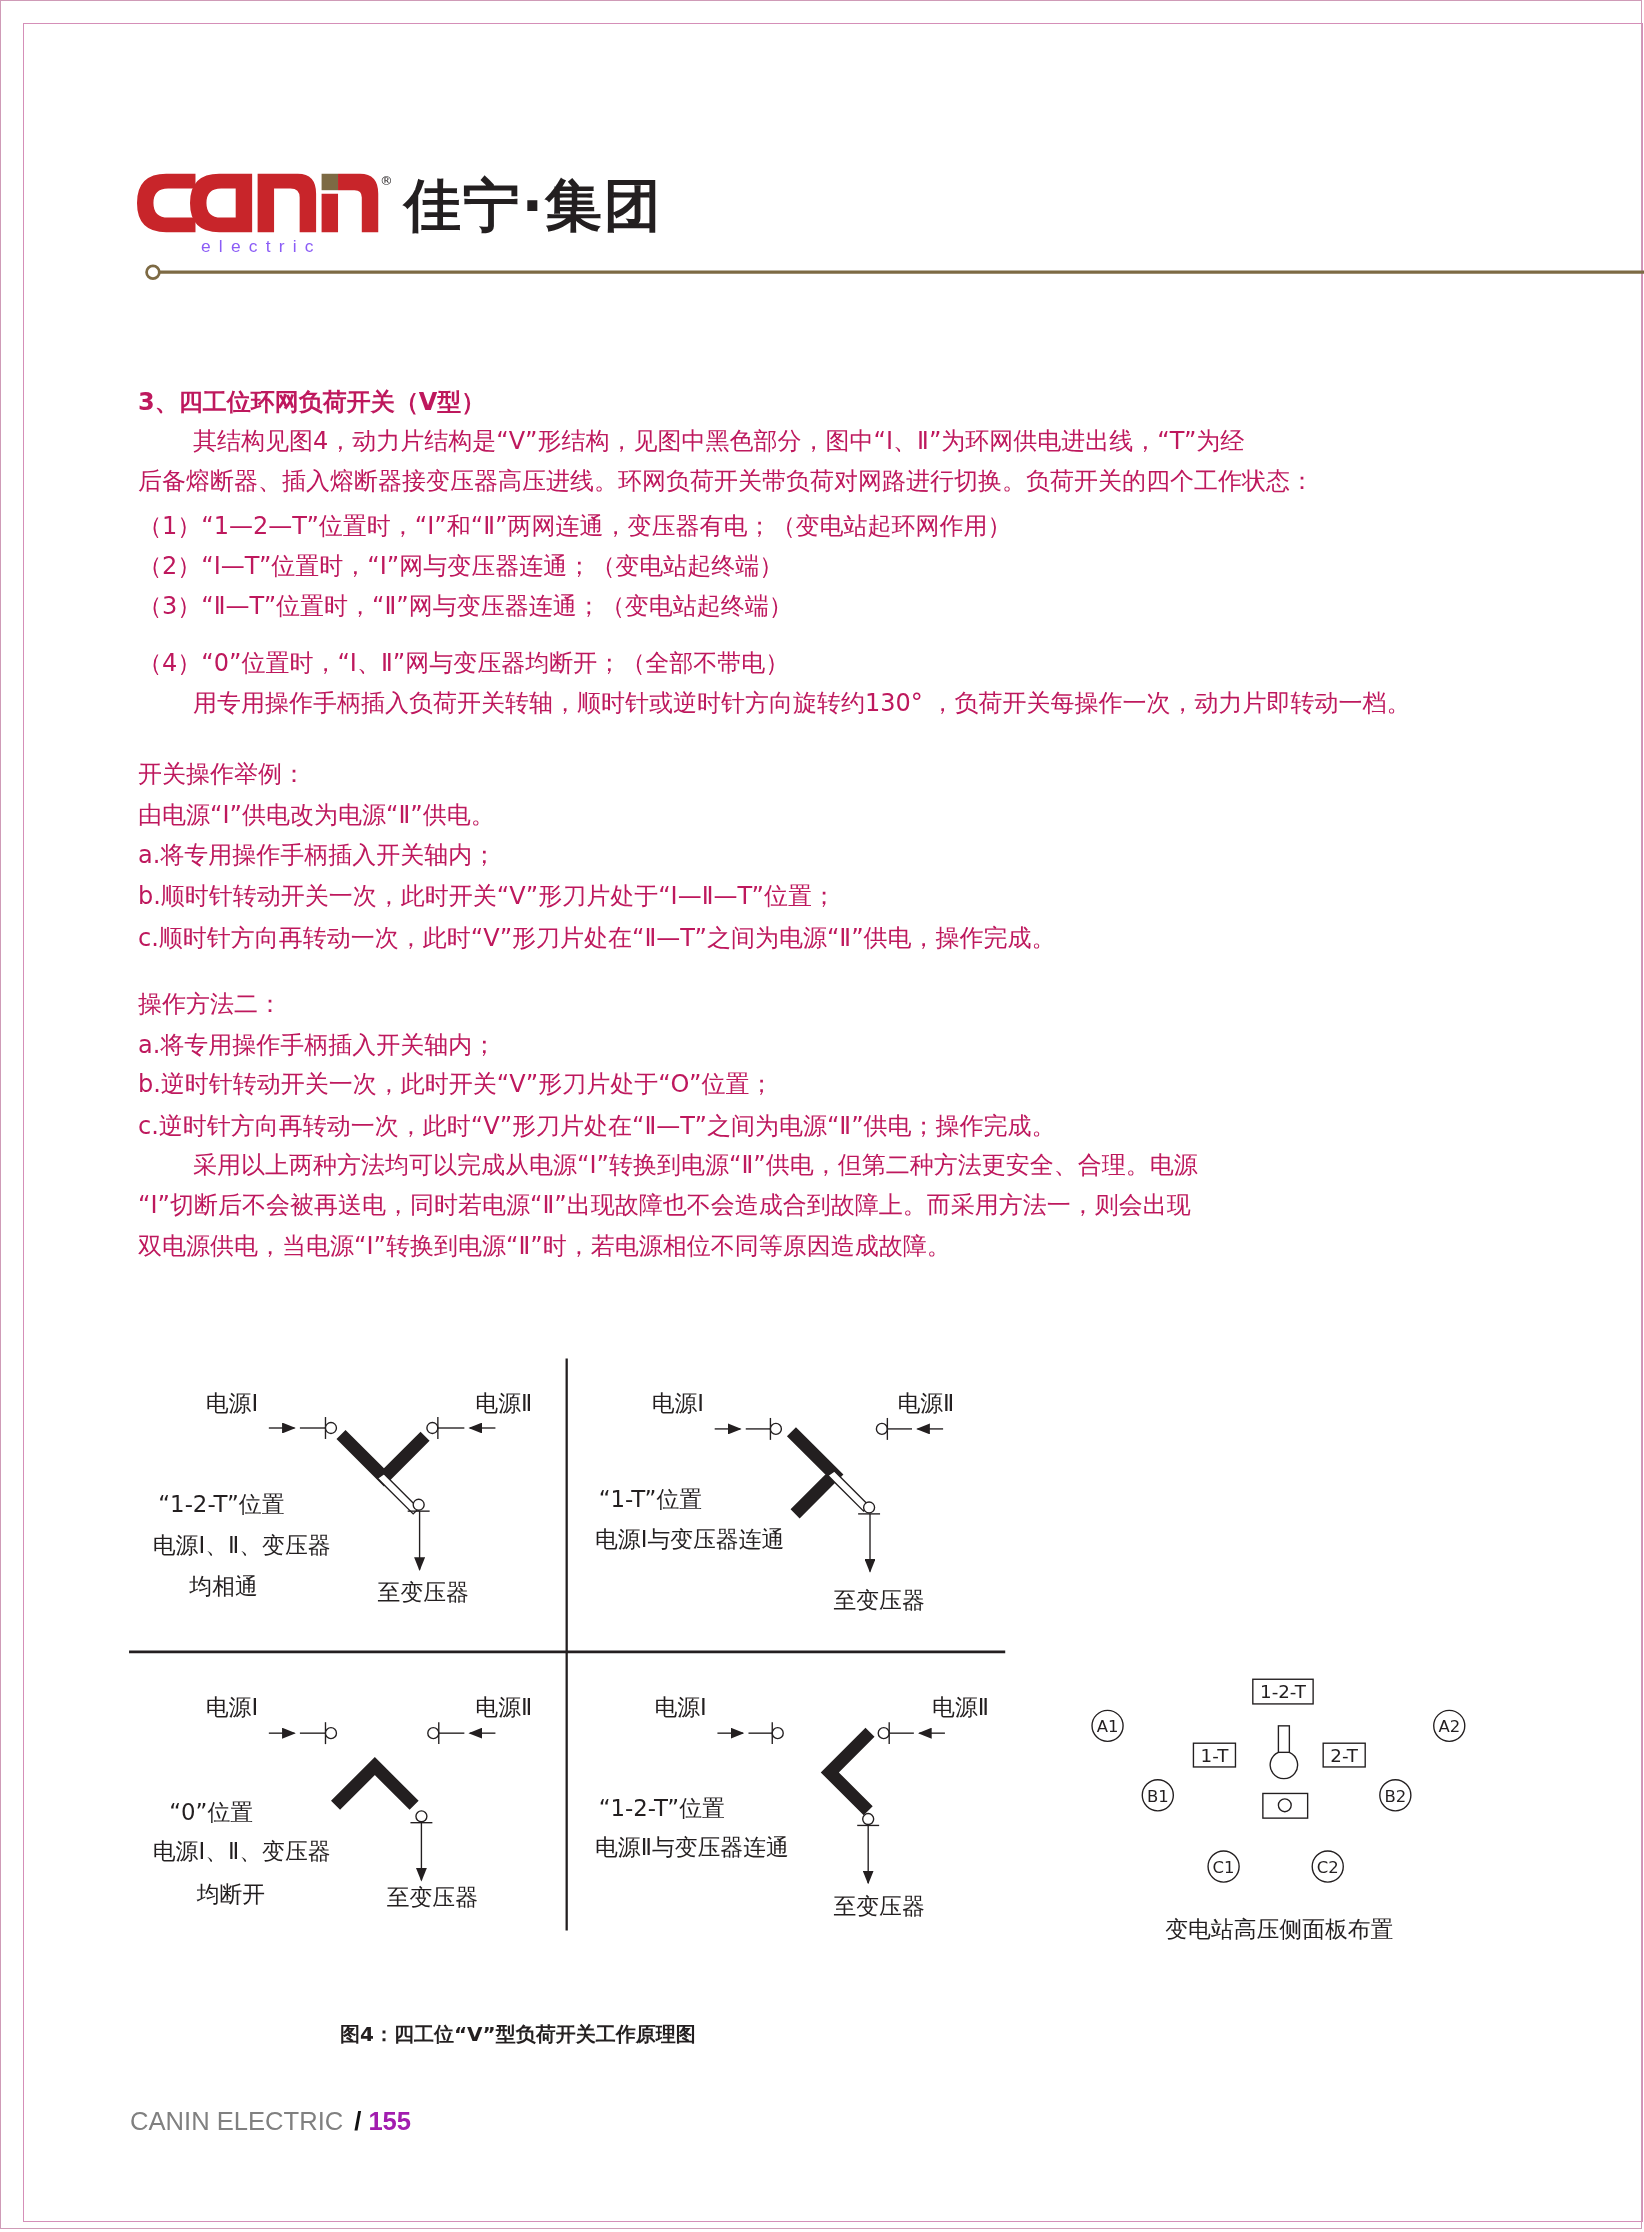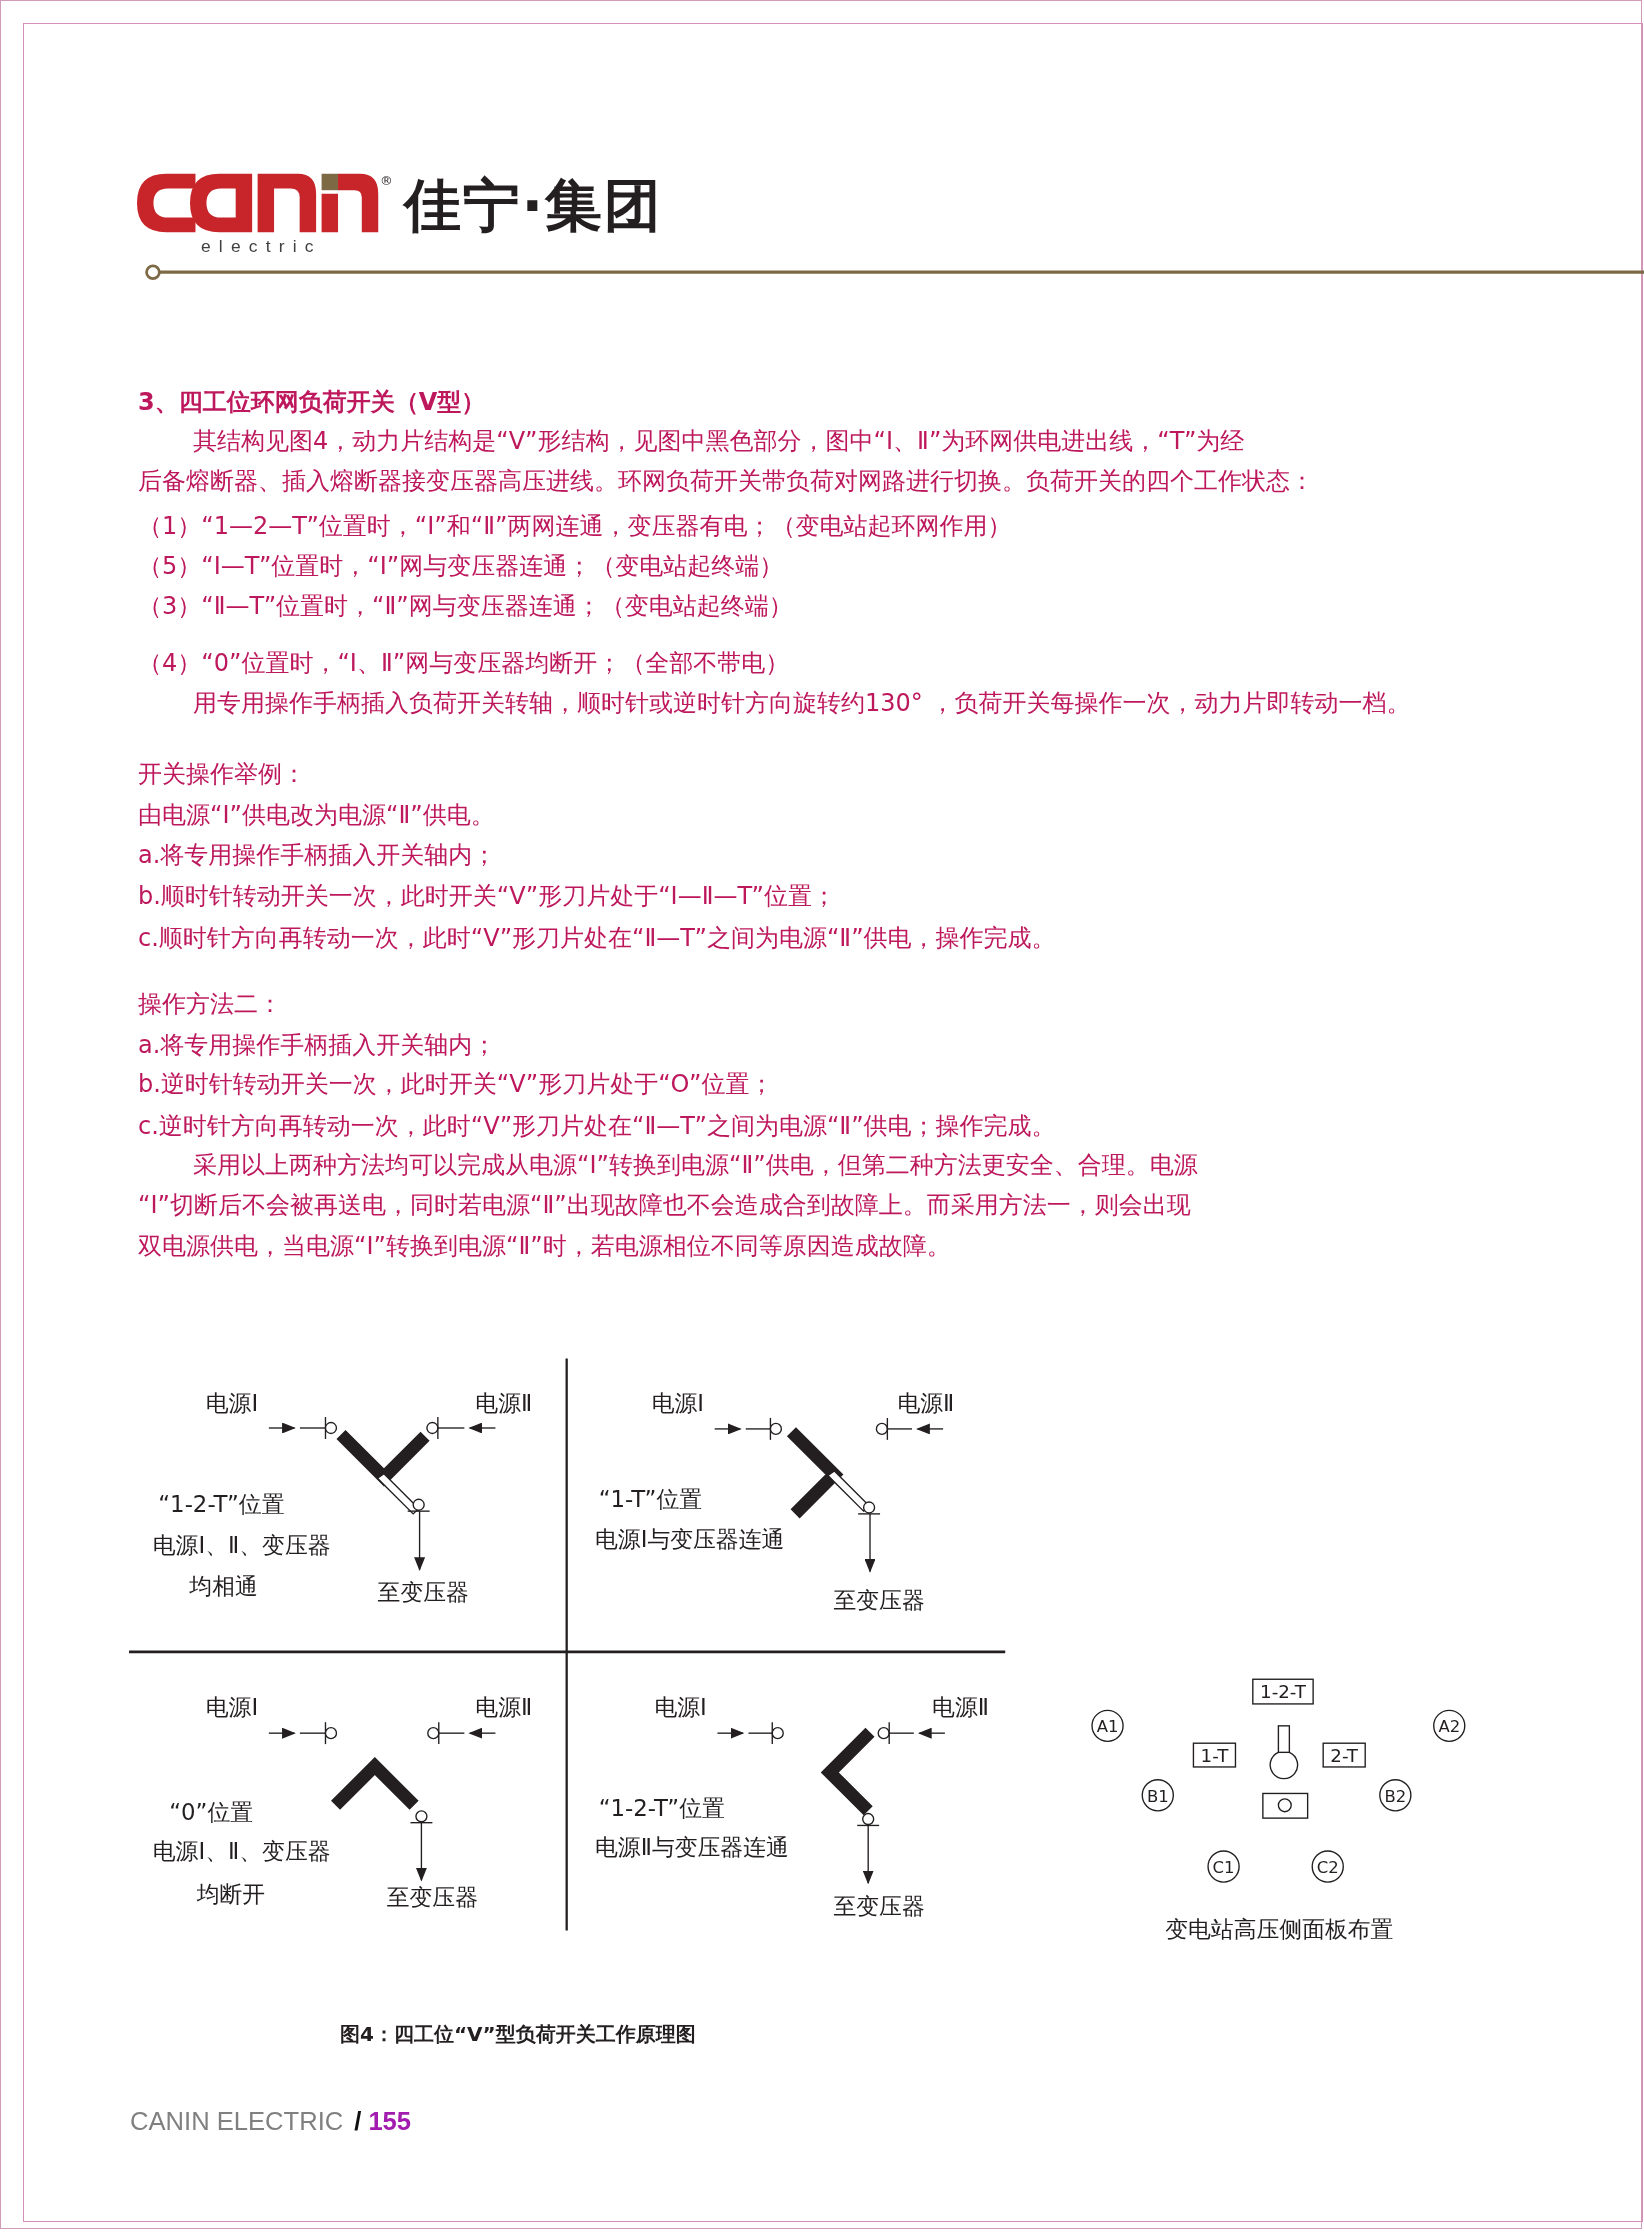--- a/index.html
+++ b/index.html
@@ -1,21 +1,21 @@
 <!DOCTYPE html>
 <html style="font-size:14.6px"><head>
 <meta charset="utf-8">
 <style>
   html,body{margin:0;padding:0;background:#fff;}
   body{width:1645px;height:2232px;position:relative;overflow:hidden;font-family:"DejaVu Sans","Liberation Sans",sans-serif;color:#231f20;}
   .frame-outer{position:absolute;left:0;top:0;width:1642px;height:2229px;border:1.4px solid #cf9bb7;box-sizing:border-box;}
   .frame-inner{position:absolute;left:23px;top:23px;width:1620px;height:2199px;border-left:1.4px solid #d58fb8;border-top:1.4px solid #d58fb8;border-bottom:1.4px solid #d58fb8;border-right:1.4px solid #d58fb8;box-sizing:border-box;}
   .logo{position:absolute;left:137px;top:170px;}
   .logo-canin{position:absolute;left:0;top:0;}
-  .logo-electric{position:absolute;left:64px;top:66px;font-family:"Liberation Sans",sans-serif;font-size:17.4px;letter-spacing:8.2px;color:#404040;}
+  .logo-electric{position:absolute;left:64px;top:66px;font-family:"Liberation Sans",sans-serif;font-size:17.4px;letter-spacing:8.2px;color:#8b5cf6;}
   .logo-cn{position:absolute;left:267px;top:-1.8px;font-family:"DejaVu Sans",sans-serif;font-weight:bold;font-size:57px;letter-spacing:1.8px;color:#231f20;white-space:nowrap;}
   .header-rule{position:absolute;left:142px;top:264px;width:1508px;height:16.4px;}
   .text{position:absolute;left:138px;font-size:24px;line-height:1;white-space:nowrap;color:#be185d;}
   .indent{left:193px;}
   .bold{font-weight:bold;}
   .diagram{position:absolute;left:0;top:0;width:1645px;height:2232px;pointer-events:none;}
   .diagram text{font-family:"DejaVu Sans",sans-serif;fill:#231f20;}
   .caption{position:absolute;left:340px;top:2021px;font-size:20px;font-weight:bold;white-space:nowrap;}
   .footer{position:absolute;left:130px;top:2107px;font-family:"Liberation Sans",sans-serif;font-size:25.6px;color:#808080;white-space:nowrap;}
   .footer .slash{color:#111;font-weight:bold;margin-left:3.7px;}
@@ -46,21 +46,21 @@
 
 <svg class="header-rule" width="1508" height="16.4" viewBox="0 0 1650 18">
   <circle cx="9" cy="9" r="7" fill="#fff" stroke="#7d6a44" stroke-width="3"></circle>
   <line x1="16" y1="9" x2="1650" y2="9" stroke="#7d6a44" stroke-width="3.5"></line>
 </svg>
 
 <div class="text bold" style="top:390px;">3、四工位环网负荷开关（V型）</div>
 <div class="text indent" style="top:429px;">其结构见图4，动力片结构是“V”形结构，见图中黑色部分，图中“Ⅰ、Ⅱ”为环网供电进出线，“T”为经</div>
 <div class="text" style="top:469px;">后备熔断器、插入熔断器接变压器高压进线。环网负荷开关带负荷对网路进行切换。负荷开关的四个工作状态：</div>
 <div class="text" style="top:514px;">（1）“1—2—T”位置时，“Ⅰ”和“Ⅱ”两网连通，变压器有电；（变电站起环网作用）</div>
-<div class="text" style="top:554px;">（5）“Ⅰ—T”位置时，“Ⅰ”网与变压器连通；（变电站起终端）</div>
+<div class="text" style="top:554px;">（2）“Ⅰ—T”位置时，“Ⅰ”网与变压器连通；（变电站起终端）</div>
 <div class="text" style="top:594px;">（3）“Ⅱ—T”位置时，“Ⅱ”网与变压器连通；（变电站起终端）</div>
 <div class="text" style="top:635px;margin-top:16px;">（4）“0”位置时，“Ⅰ、Ⅱ”网与变压器均断开；（全部不带电）</div>
 <div class="text indent" style="top:691px;">用专用操作手柄插入负荷开关转轴，顺时针或逆时针方向旋转约130° ，负荷开关每操作一次，动力片即转动一档。</div>
 
 <div class="text" style="top:762px;">开关操作举例：</div>
 <div class="text" style="top:803px;">由电源“Ⅰ”供电改为电源“Ⅱ”供电。</div>
 <div class="text" style="top:843px;">a.将专用操作手柄插入开关轴内；</div>
 <div class="text" style="top:884px;">b.顺时针转动开关一次，此时开关“V”形刀片处于“Ⅰ—Ⅱ—T”位置；</div>
 <div class="text" style="top:926px;">c.顺时针方向再转动一次，此时“V”形刀片处在“Ⅱ—T”之间为电源“Ⅱ”供电，操作完成。</div>
 

